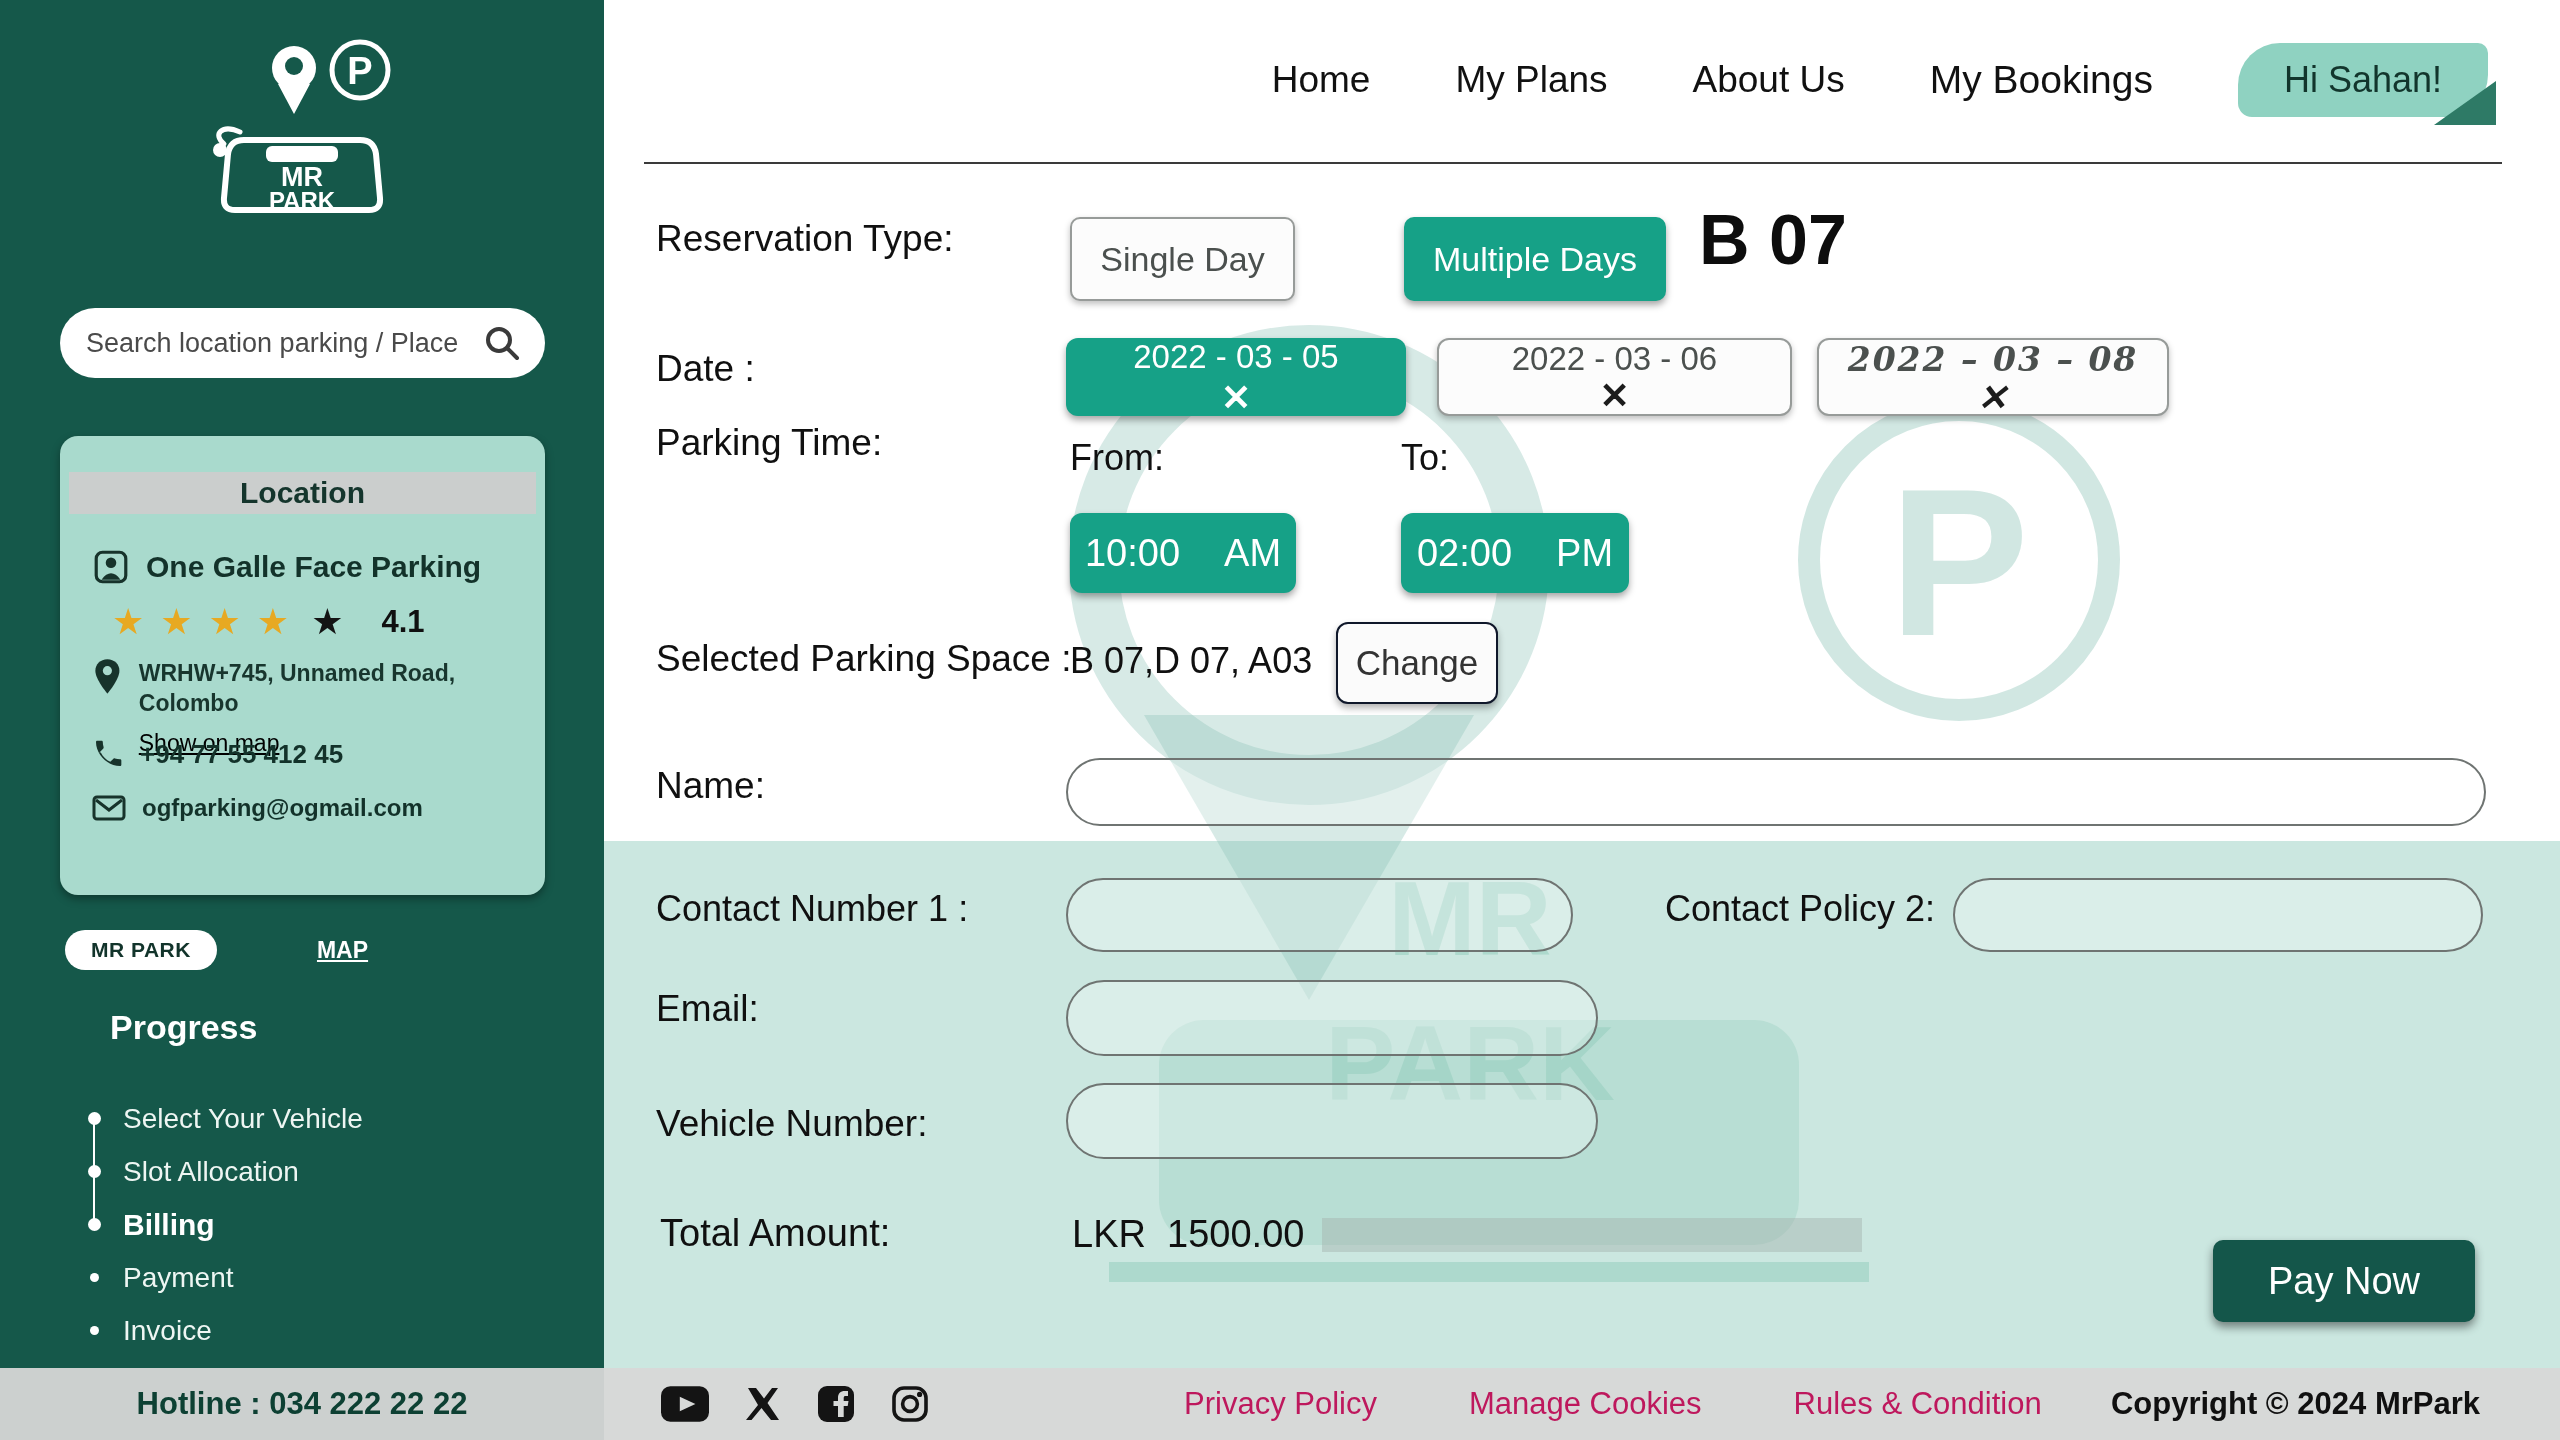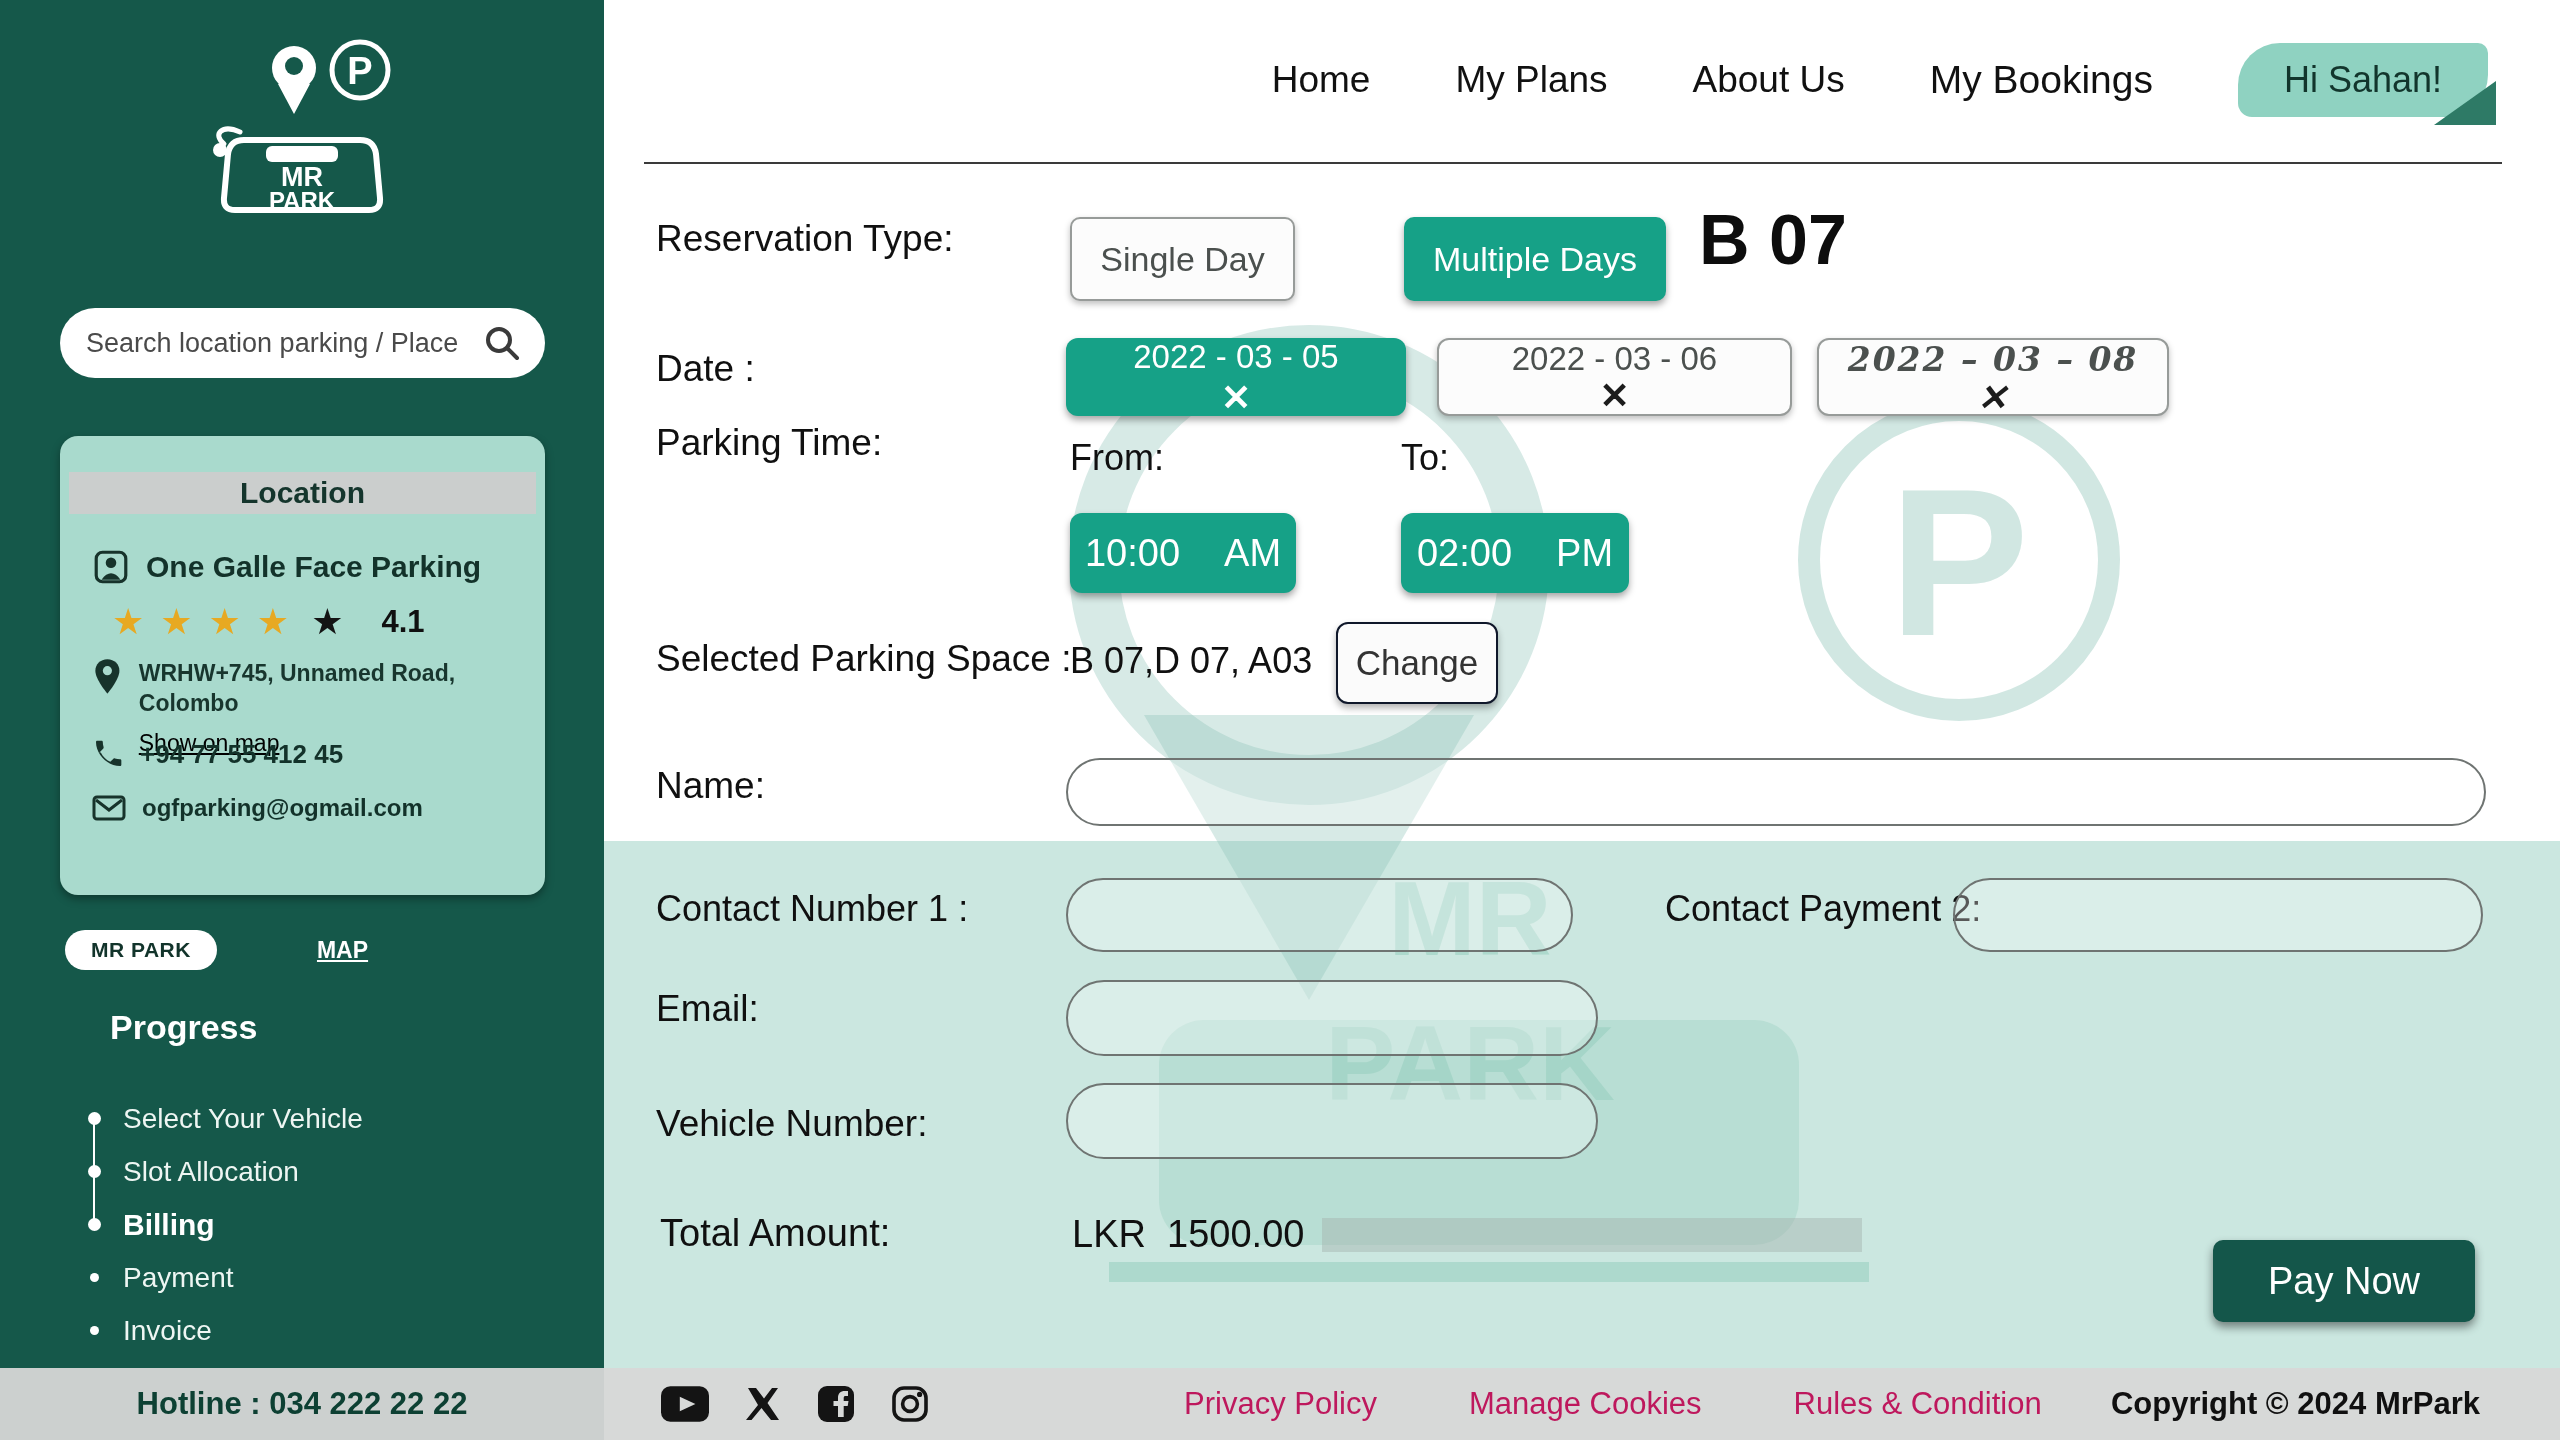--- a/index.html
+++ b/index.html
@@ -269,21 +269,21 @@
 
       <span class="flabel" style="left:52px;top:638px">Selected Parking Space :</span>
       <span id="space-values">B 07,D 07, A03</span>
       <button id="btn-change">Change</button>
 
       <span class="flabel" style="left:52px;top:765px">Name:</span>
       <input type="text" class="pill-input" style="left: 462px; top: 758px; width: 1420px; height: 68px; border-radius: 34px;">
 
       <span class="flabel" style="left:52px;top:888px;font-size:36px">Contact Number 1 :</span>
       <input type="text" class="pill-input" style="left: 462px; top: 878px; width: 507px; height: 74px;">
-      <span class="flabel" style="left:1061px;top:888px;font-size:36px">Contact Payment 2:</span>
+      <span class="flabel" style="left:1061px;top:888px;font-size:36px">Contact Policy 2:</span>
       <input type="text" class="pill-input" style="left: 1349px; top: 878px; width: 530px; height: 74px;">
 
       <span class="flabel" style="left:52px;top:988px">Email:</span>
       <input type="text" class="pill-input" style="left: 462px; top: 980px; width: 532px; height: 76px;">
 
       <span class="flabel" style="left:52px;top:1103px">Vehicle Number:</span>
       <input type="text" class="pill-input" style="left: 462px; top: 1083px; width: 532px; height: 76px;">
 
       <span class="flabel" style="left:56px;top:1212px;font-size:38px">Total Amount:</span>
       <span id="total-value">LKR  1500.00</span>

